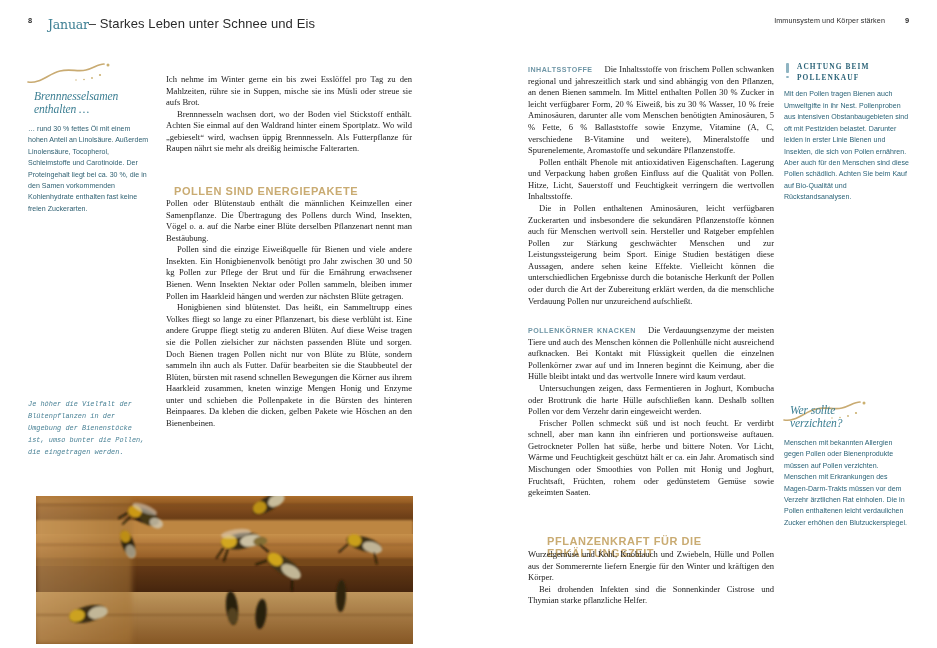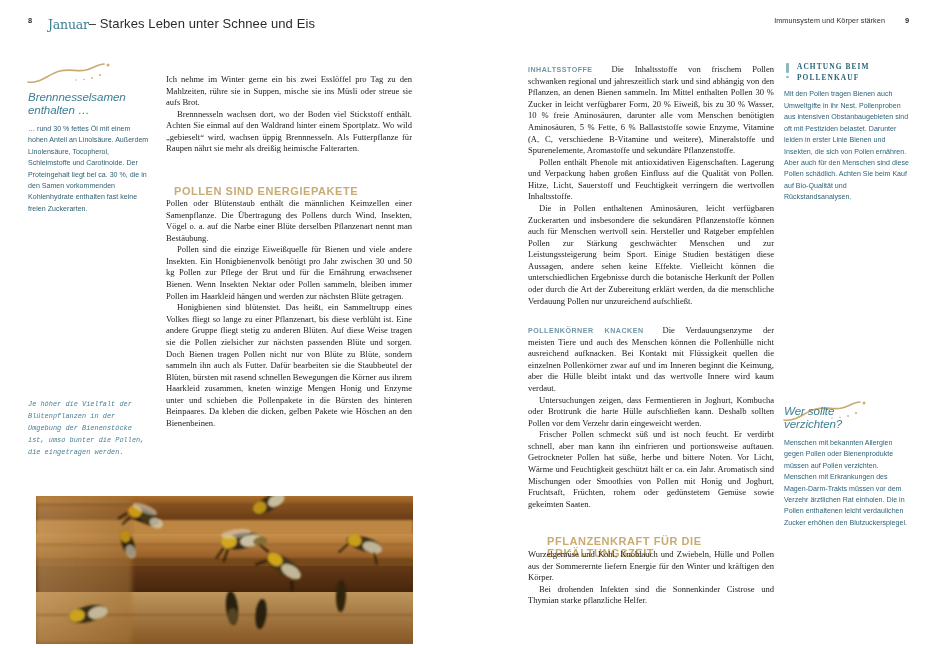--- a/index.html
+++ b/index.html
@@ -85,31 +85,31 @@
     color: #c9ab72;
     margin: 0 0 4px 8px;
     text-transform: none;
   }
   .runin {
     font-family: "Liberation Sans", sans-serif;
     font-size: 7.1px;
     letter-spacing: .5px;
     color: #6f96a6;
     font-weight: bold;
-    padding-right: 19px;
+    padding-right: 12px;
   }
 
   
   .script-title {
-    font-family: Liberation Sans, sans-serif;
+    font-family: Liberation Serif, serif;
     font-style: italic;
     font-size: 11.6px;
     line-height: 1.16;
     color: #3d7f93;
-    margin: 0 0 6px 0;
+    margin: 0 0 6px 6px;
     letter-spacing: -.1px;
   }
 
   
   .alert-head {
     font-family: Liberation Serif, serif;
     font-size: 7.4px;
     font-weight: bold;
     letter-spacing: 1.1px;
     color: #2b6378;

